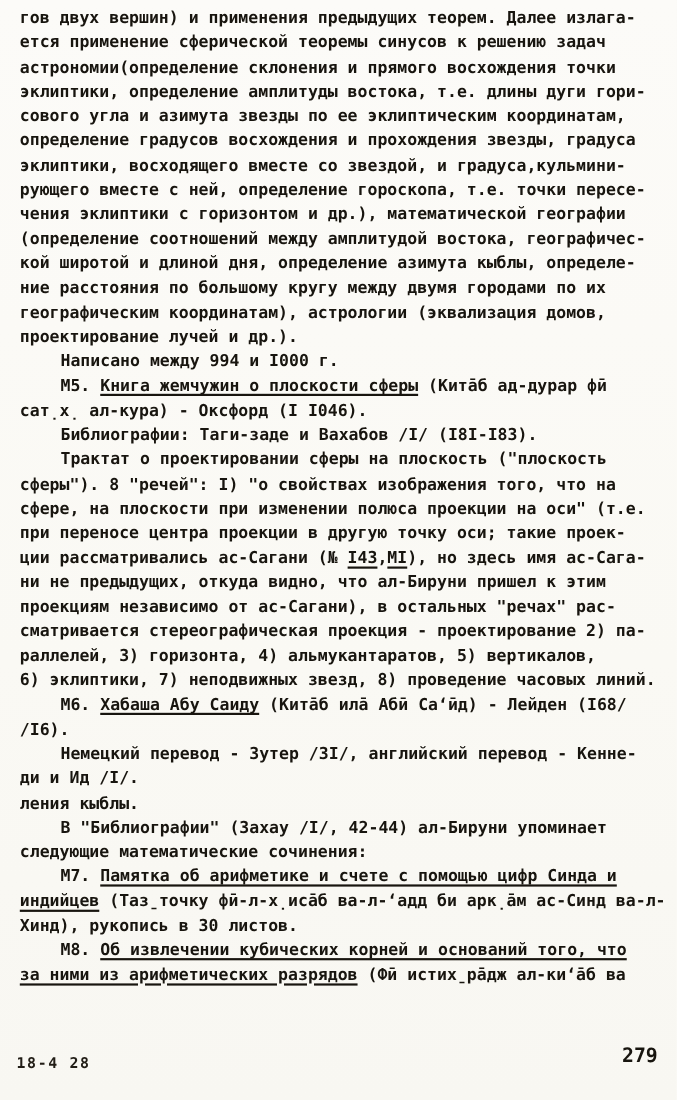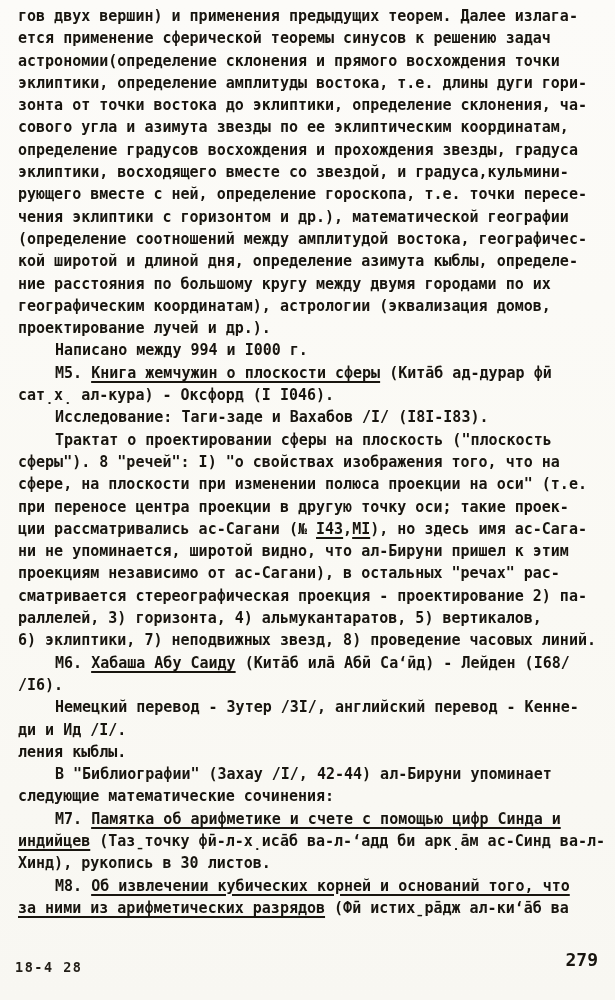--- a/index.html
+++ b/index.html
@@ -60,41 +60,40 @@
 </style>
 </head>
 <body>
 
 <div class="page">
   <div>
       <div class="line"><span>гов двух вершин) и применения предыдущих теорем. Далее излага-</span></div>
       <div class="line"><span>ется применение сферической теоремы синусов к решению задач</span></div>
       <div class="line"><span>астрономии(определение склонения и прямого восхождения точки</span></div>
       <div class="line"><span>эклиптики, определение амплитуды востока, т.е. длины дуги гори-</span></div>
-      <div class="line"><span>зонта от точки востока до эклиптики, определение склонения, ча-</span></div>
       <div class="line"><span>сового угла и азимута звезды по ее эклиптическим координатам,</span></div>
       <div class="line"><span>определение градусов восхождения и прохождения звезды, градуса</span></div>
       <div class="line"><span>эклиптики, восходящего вместе со звездой, и градуса,кульмини-</span></div>
       <div class="line"><span>рующего вместе с ней, определение гороскопа, т.е. точки пересе-</span></div>
       <div class="line"><span>чения эклиптики с горизонтом и др.), математической географии</span></div>
       <div class="line"><span>(определение соотношений между амплитудой востока, географичес-</span></div>
       <div class="line"><span>кой широтой и длиной дня, определение азимута кыблы, определе-</span></div>
       <div class="line"><span>ние расстояния по большому кругу между двумя городами по их</span></div>
       <div class="line"><span>географическим координатам), астрологии (эквализация домов,</span></div>
       <div class="line"><span>проектирование лучей и др.).</span></div>
       <div class="line indent"><span>Написано между 994 и I000 г.</span></div>
       <div class="line indent"><span>М5. </span><span class="u">Книга жемчужин о плоскости сферы</span><span> (Кита̄б ад-дурар фӣ</span></div>
       <div class="line"><span>сат̣х̣ ал-кура) - Оксфорд (I I046).</span></div>
-      <div class="line indent"><span>Исследование: Таги-заде и Вахабов /I/ (I8I-I83).</span></div>
+      <div class="line indent"><span>Библиографии: Таги-заде и Вахабов /I/ (I8I-I83).</span></div>
       <div class="line indent"><span>Трактат о проектировании сферы на плоскость ("плоскость</span></div>
       <div class="line"><span>сферы"). 8 "речей": I) "о свойствах изображения того, что на</span></div>
       <div class="line"><span>сфере, на плоскости при изменении полюса проекции на оси" (т.е.</span></div>
       <div class="line"><span>при переносе центра проекции в другую точку оси; такие проек-</span></div>
       <div class="line"><span>ции рассматривались ас-Сагани (№ </span><span class="u">I43</span><span>,</span><span class="u">МI</span><span>), но здесь имя ас-Сага-</span></div>
-      <div class="line"><span>ни не упоминается, широтой видно, что ал-Бируни пришел к этим</span></div>
+      <div class="line"><span>ни не предыдущих, откуда видно, что ал-Бируни пришел к этим</span></div>
       <div class="line"><span>проекциям независимо от ас-Сагани), в остальных "речах" рас-</span></div>
       <div class="line"><span>сматривается стереографическая проекция - проектирование 2) па-</span></div>
       <div class="line"><span>раллелей, 3) горизонта, 4) альмукантаратов, 5) вертикалов,</span></div>
       <div class="line"><span>6) эклиптики, 7) неподвижных звезд, 8) проведение часовых линий.</span></div>
       <div class="line indent"><span>М6. </span><span class="u">Хабаша Абу Саиду</span><span> (Кита̄б ила̄ Абӣ Са‘ӣд) - Лейден (I68/</span></div>
       <div class="line"><span>/I6).</span></div>
       <div class="line indent"><span>Немецкий перевод - Зутер /3I/, английский перевод - Кенне-</span></div>
       <div class="line"><span>ди и Ид /I/.</span></div>
       <div class="line"><span>ления кыблы.</span></div>
       <div class="line indent"><span>В "Библиографии" (Захау /I/, 42-44) ал-Бируни упоминает</span></div>

